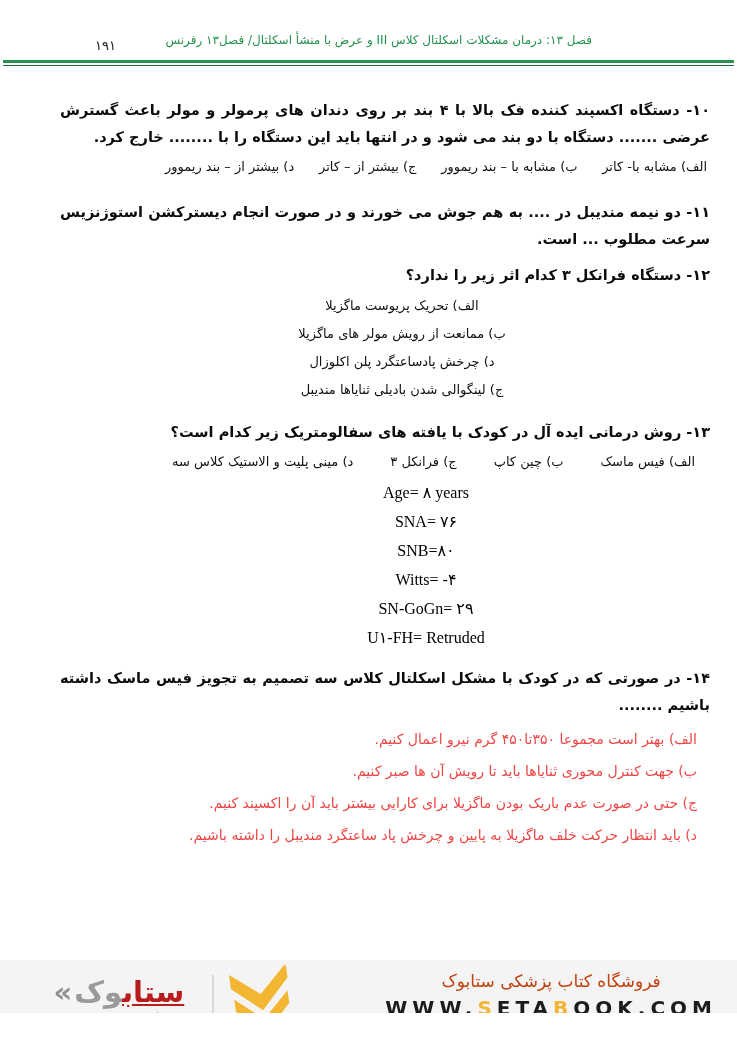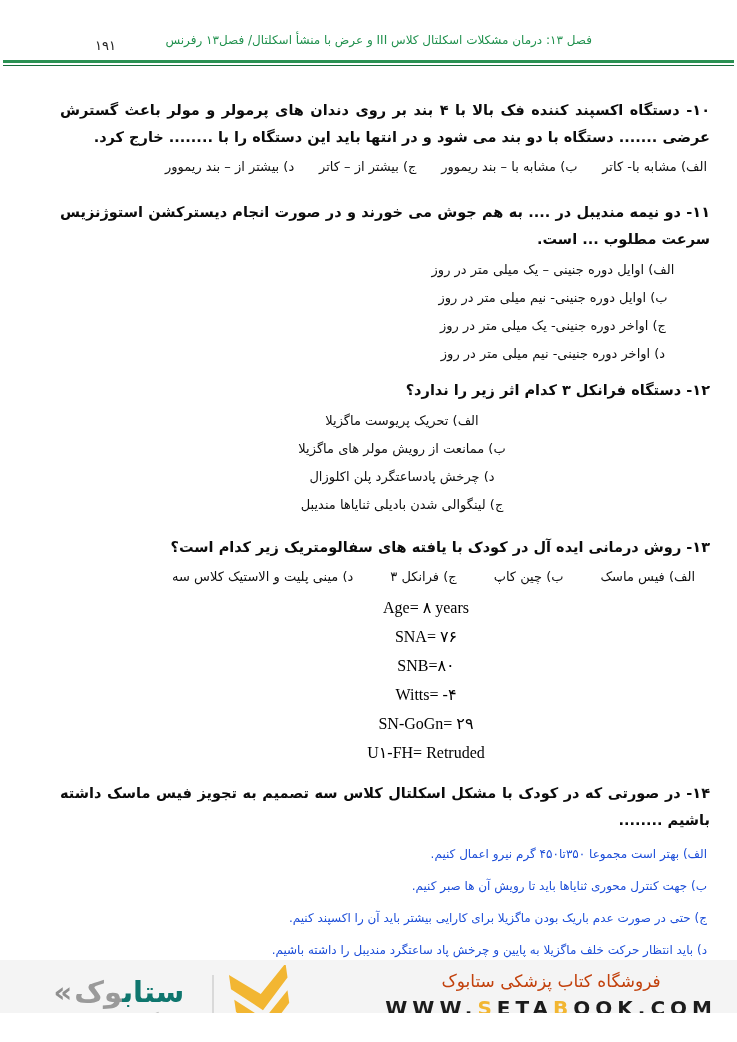--- a/index.html
+++ b/index.html
@@ -26,36 +26,36 @@
   .mt5{margin-top:5px}.mt6{margin-top:6px}.mt34{margin-top:22px}.mt3{margin-top:3px}
   .mt9{margin-top:9px}.mt15{margin-top:15px}.mt13{margin-top:13px}.mt4{margin-top:4px}
   .opts-row{
     display:flex;justify-content:space-between;font-size:13px;color:#111;line-height:20px;
   }
   .opts-row.q10{margin-right:30px;margin-left:165px;}
   .opts-row.q13{margin-right:42px;margin-left:172px;}
   .opts-center{font-size:13px;line-height:28px;text-align:center;color:#111;}
   .opts-center.q11{width:320px;margin-right:24px;}
   .opts-center.q12{width:320px;margin-right:175px;}
-  .opts-right{font-size:12px;line-height:32px;text-align:right;margin-right:30px;color:#1d4ed8;}
+  .opts-right{font-size:14px;line-height:32px;text-align:right;margin-right:40px;color:#ef4444;}
   .ceph{
     direction:ltr;text-align:center;margin-left:115px;
     font-family:"Liberation Serif","DejaVu Serif","DejaVu Sans",serif;
     font-size:16px;line-height:29px;color:#000000;
   }
   
   .footer{position:absolute;left:0;right:0;top:960px;bottom:0;background:#f4f4f4;}
   .footer-right{position:absolute;right:20px;top:11px;text-align:center;direction:rtl;}
   .shop-title{font-size:17px;color:#c2410c;letter-spacing:0.5px;}
   .site-url{direction:ltr;margin-top:5px;font-weight:bold;font-size:20px;letter-spacing:5px;color:#1c1c1c;white-space:nowrap;text-align:center;}
   .site-url .gold{color:#f2b632;}
   .footer-logo{position:absolute;left:38px;top:5px;display:flex;align-items:center;gap:12px;direction:ltr;}
   .logo-text{display:flex;flex-direction:column;align-items:center;}
   .wordmark{font-size:29px;font-weight:bold;direction:rtl;line-height:34px;white-space:nowrap;}
-  .wordmark .wm-y{color:#0f766e;}
+  .wordmark .wm-y{color:#b91c1c;text-decoration:underline;}
   .wordmark .wm-g{color:#9a9a9a;}
   .wordmark .guillemet{color:#8f8f8f;direction:ltr;unicode-bidi:embed;margin-right:2px;}
   .logo-sub{font-size:17px;color:#bcbcbc;margin-top:2px;}
   .logo-divider{width:2px;height:56px;background:#d9d9d9;}
   .chevron{display:block;}
 </style>
 </head>
 <body>
 
 <div class="page">
@@ -74,26 +74,20 @@
 
     <div class="q-stem mt5">۱۰- دستگاه اکسپند کننده فک بالا با ۴ بند بر روی دندان های پرمولر و مولر باعث گسترش عرضی ....... دستگاه با دو بند می شود و در انتها باید این دستگاه را با ........ خارج کرد.</div>
     <div class="opts-row q10 mt6">
       <span>الف) مشابه با- کاتر</span>
       <span>ب) مشابه با – بند ریموور</span>
       <span>ج) بیشتر از – کاتر</span>
       <span>د) بیشتر از – بند ریموور</span>
     </div>
 
     <div class="q-stem mt34">۱۱- دو نیمه مندیبل در .... به هم جوش می خورند و در صورت انجام دیسترکشن استوژنزیس سرعت مطلوب ... است.</div>
-    <div class="opts-center q11 mt3">
-      <div>الف) اوایل دوره جنینی – یک میلی متر در روز</div>
-      <div>ب) اوایل دوره جنینی- نیم میلی متر در روز</div>
-      <div>ج) اواخر دوره جنینی- یک میلی متر در روز</div>
-      <div>د) اواخر دوره جنینی- نیم میلی متر در روز</div>
-    </div>
 
     <div class="q-stem mt9">۱۲- دستگاه فرانکل ۳ کدام اثر زیر را ندارد؟</div>
     <div class="opts-center q12 mt3">
       <div>الف) تحریک پریوست ماگزیلا</div>
       <div>ب) ممانعت از رویش مولر های ماگزیلا</div>
       <div>د) چرخش پادساعتگرد پلن اکلوزال</div>
       <div>ج) لینگوالی شدن بادیلی ثنایاها مندیبل</div>
     </div>
 
     <div class="q-stem mt15">۱۳- روش درمانی ایده آل در کودک با یافته های سفالومتریک زیر کدام است؟</div>

